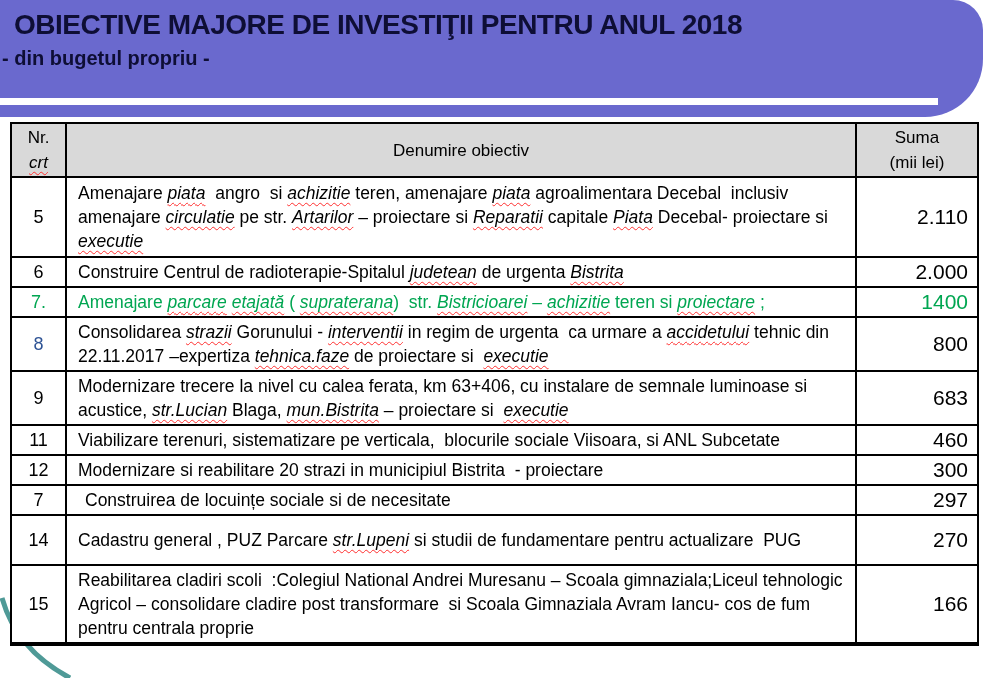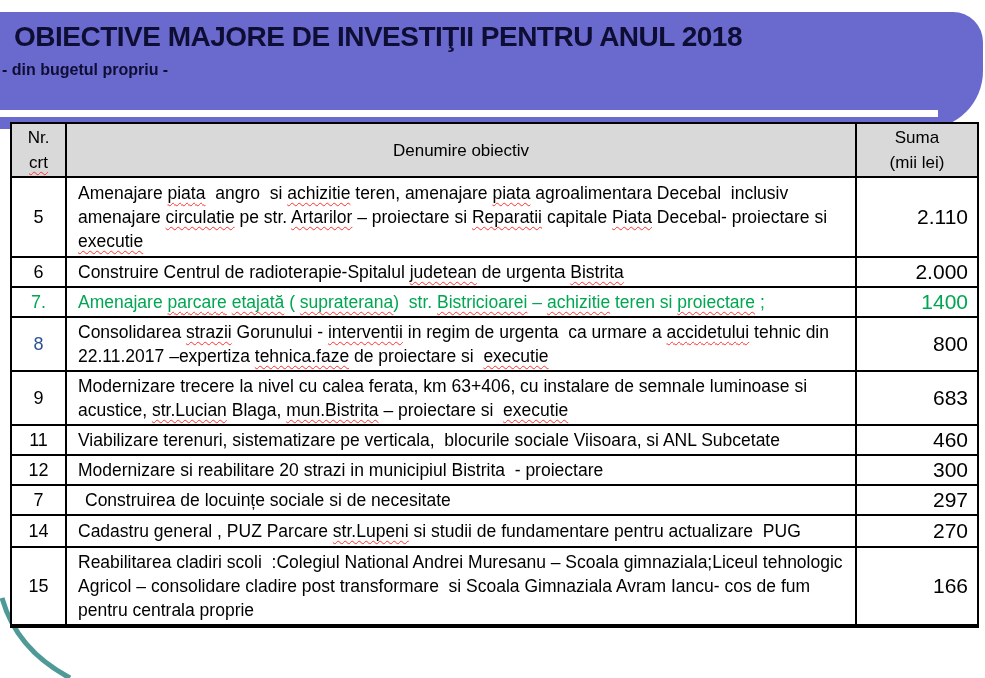--- a/index.html
+++ b/index.html
@@ -5,36 +5,36 @@
   html, body { margin: 0; padding: 0; }
   body {
     width: 985px; height: 678px; position: relative; overflow: hidden;
     background: #ffffff;
     font-family: "Liberation Sans", "DejaVu Sans", sans-serif;
     color: #000;
   }
 
   
   .banner {
-    position: absolute; top: 12px; left: 0;
+    position: absolute; top: 0; left: 0;
     width: 983px; height: 117px;
     background: var(--banner, #6a69ce);
     border-radius: 0 30px 58px 0;
     z-index: 1;
   }
   .banner h1 {
     margin: 0; padding: 8px 0 0 14px;
     font-size: 28px; font-weight: bold; line-height: 34px;
     letter-spacing: -0.5px;
     color: var(--title-text, #0e0e35);
     white-space: nowrap;
   }
   .banner h2 {
     margin: 0; padding: 0 0 0 2px;
-    font-size: 16px; font-weight: bold; line-height: 32px;
+    font-size: 20px; font-weight: bold; line-height: 32px;
     color: var(--title-text, #0e0e35);
   }
   .banner .underline {
     position: absolute; left: 0; top: 98px;
     width: 938px; height: 7px; background: #ffffff;
   }
 
   
   .arc { position: absolute; left: 0; top: 596px; z-index: 0; }
 
@@ -68,20 +68,21 @@
   td .nrtxt.nr-blue, td.nr.nr-blue { color: var(--row8-number-blue, #2e5395); }
   tbody tr:last-child td { border-bottom-width: 4px; }
 
   .sq {
     text-decoration-line: underline;
     text-decoration-style: wavy;
     text-decoration-color: var(--spellcheck-red, #ff2f2f);
     text-decoration-thickness: 1px;
     text-underline-offset: 3px;
     text-decoration-skip-ink: none;
+    font-style: italic;
   }
 </style>
 </head>
 <body>
 
 <svg class="arc" width="72" height="84" viewBox="0 0 72 84">
   <path d="M2 2 C 12 38 36 64 70 82" fill="none" stroke="var(--arc-teal, #4f9a97)" stroke-width="5"></path>
 </svg>
 
 <header class="banner">
@@ -143,21 +144,21 @@
       <tr style="height: 26px;">
         <td class="nr">12</td>
         <td class="desc"><span>Modernizare si reabilitare 20 strazi in municipiul Bistrita&nbsp; - proiectare</span></td>
         <td class="sum">300</td>
       </tr>
       <tr style="height: 26px;">
         <td class="nr">7</td>
         <td class="desc flush"><span>Construirea de locuințe sociale si de necesitate</span></td>
         <td class="sum">297</td>
       </tr>
-      <tr style="height: 32px;">
+      <tr style="height: 50px;">
         <td class="nr">14</td>
         <td class="desc"><span>Cadastru general , PUZ Parcare </span><span class="sq">str.Lupeni</span><span> si studii de fundamentare pentru actualizare&nbsp; PUG</span></td>
         <td class="sum">270</td>
       </tr>
       <tr style="height: 74px;">
         <td class="nr">15</td>
         <td class="desc"><span>Reabilitarea cladiri scoli&nbsp; :Colegiul National Andrei Muresanu – Scoala gimnaziala;Liceul tehnologic&nbsp; Agricol – consolidare cladire post transformare&nbsp; si Scoala Gimnaziala Avram Iancu- cos de fum pentru centrala proprie</span></td>
         <td class="sum">166</td>
       </tr>
     </tbody>

